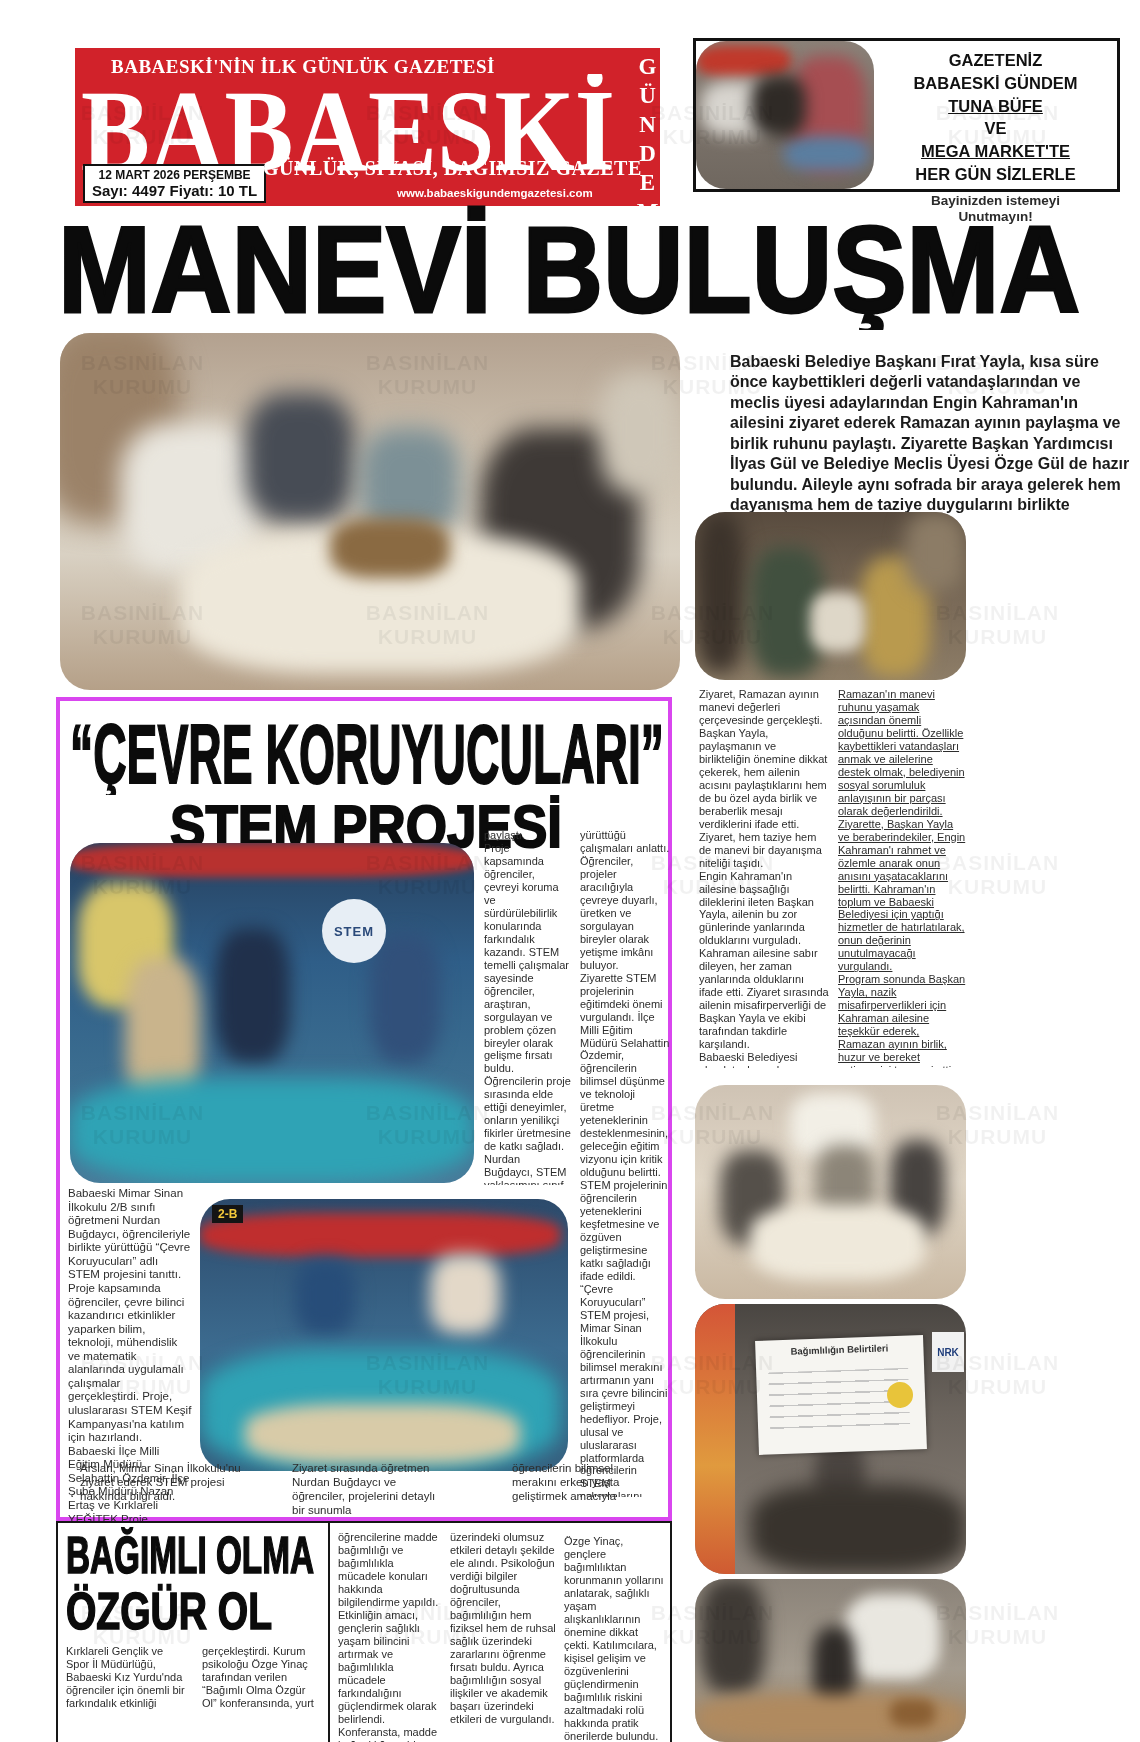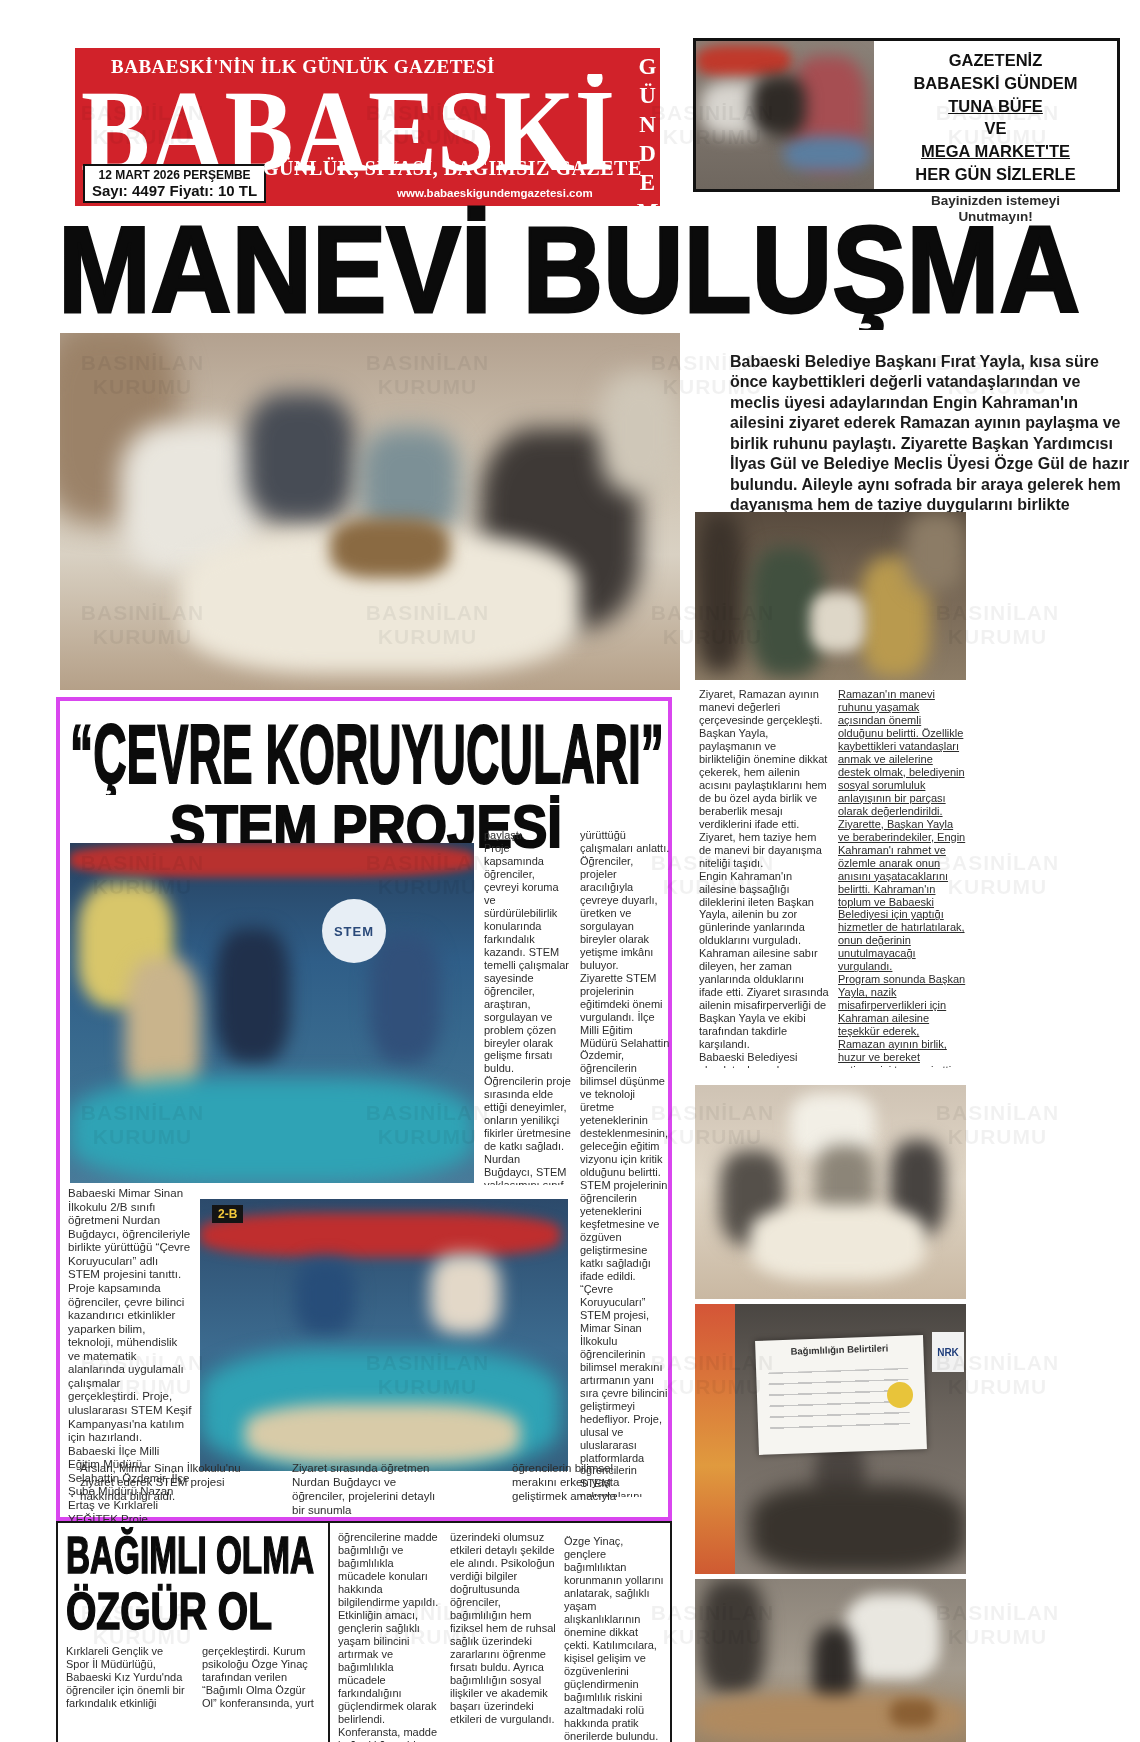--- a/index.html
+++ b/index.html
@@ -35,21 +35,21 @@
 
   
   .ad-box { position:absolute; left:693px; top:38px; width:427px; height:154px; border:3px solid #111; background:#fff; display:flex; }
   .ad-photo { position:relative; width:178px; height:100%; overflow:hidden; flex:none; }
   .ad-text { flex:1; text-align:center; padding-top:8px; }
   .ad-line { font-size:16.5px; font-weight:bold; color:#111; line-height:1.38; }
   .u { text-decoration: underline; }
   .ad-footer { font-size:13.5px; font-weight:bold; color:#2b2b2b; margin-top:7px; line-height:1.25; }
 
   
-  .photo { position:absolute; overflow:hidden; }
+  .photo { position:absolute; overflow:hidden;border-radius:30px; }
   .blob { position:absolute; border-radius:35%; }
 
   
   .col { position:absolute; white-space:pre-line; color:#2d2d2d; overflow:hidden; }
   .col-s  { font-size:11px;   line-height:1.18; }
   .col-m  { font-size:11.5px; line-height:1.18; }
   .cap    { font-size:11.5px; line-height:1.22; }
   .lead-intro { position:absolute; left:730px; top:352px; width:400px; font-size:16px; font-weight:bold; color:#1b1b1b; line-height:1.28; }
 
   

